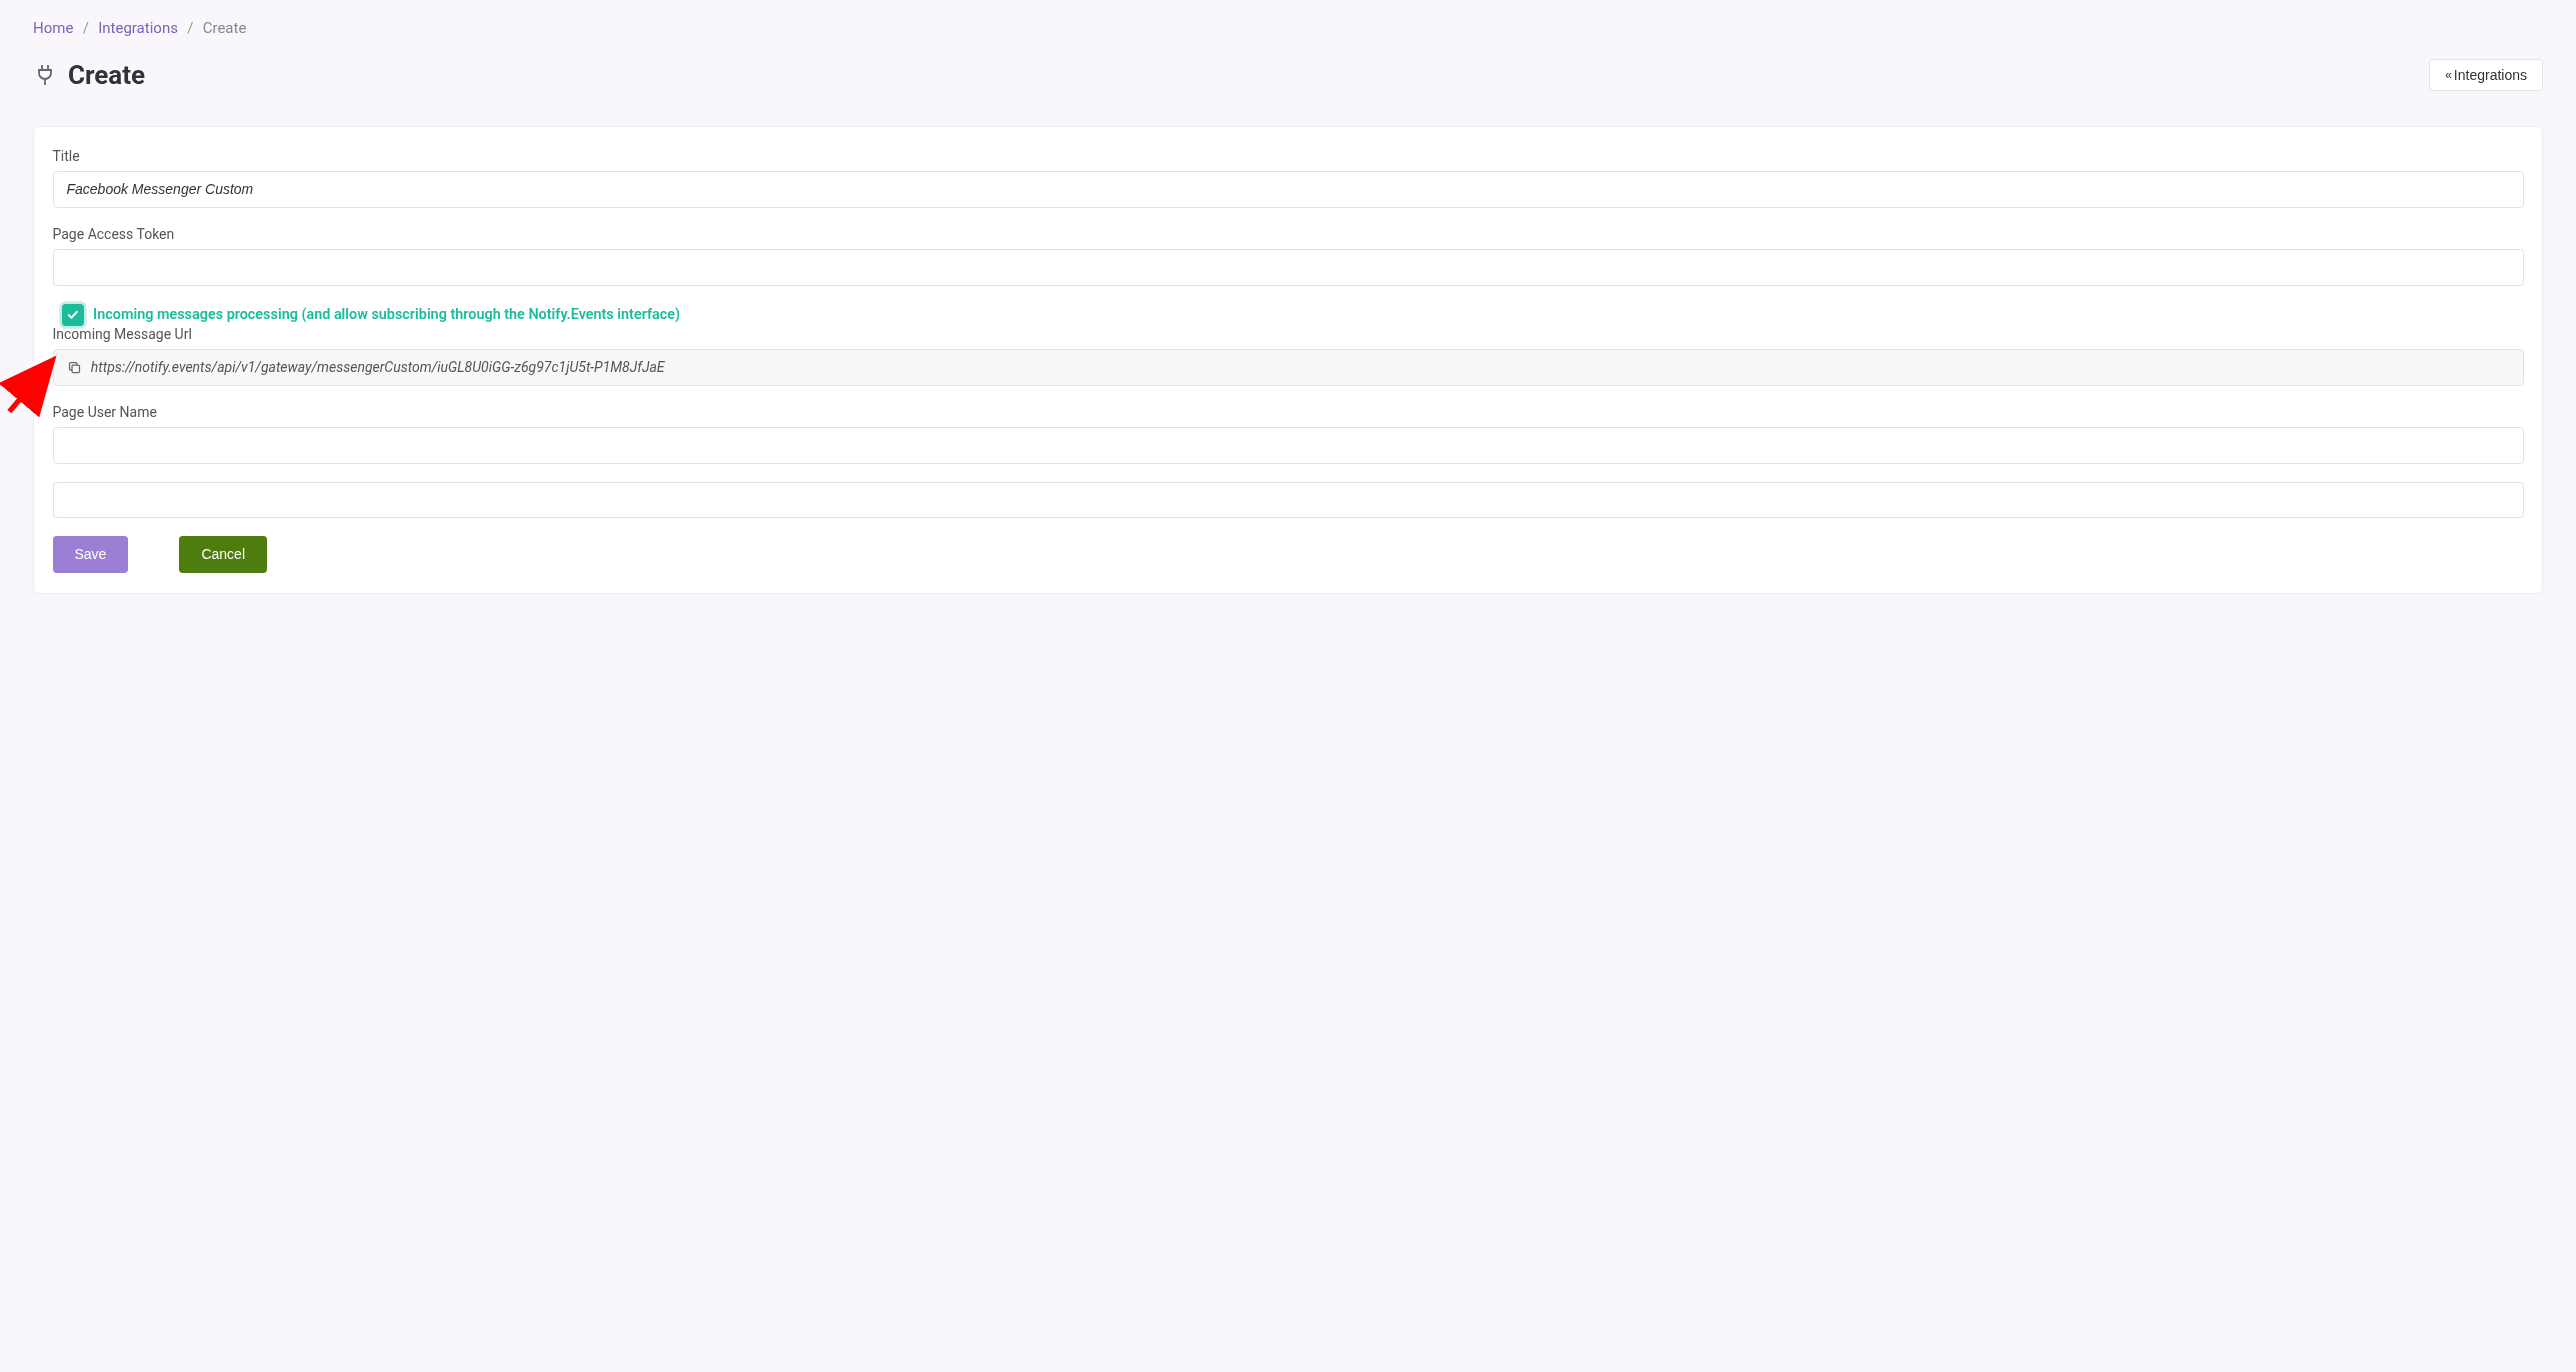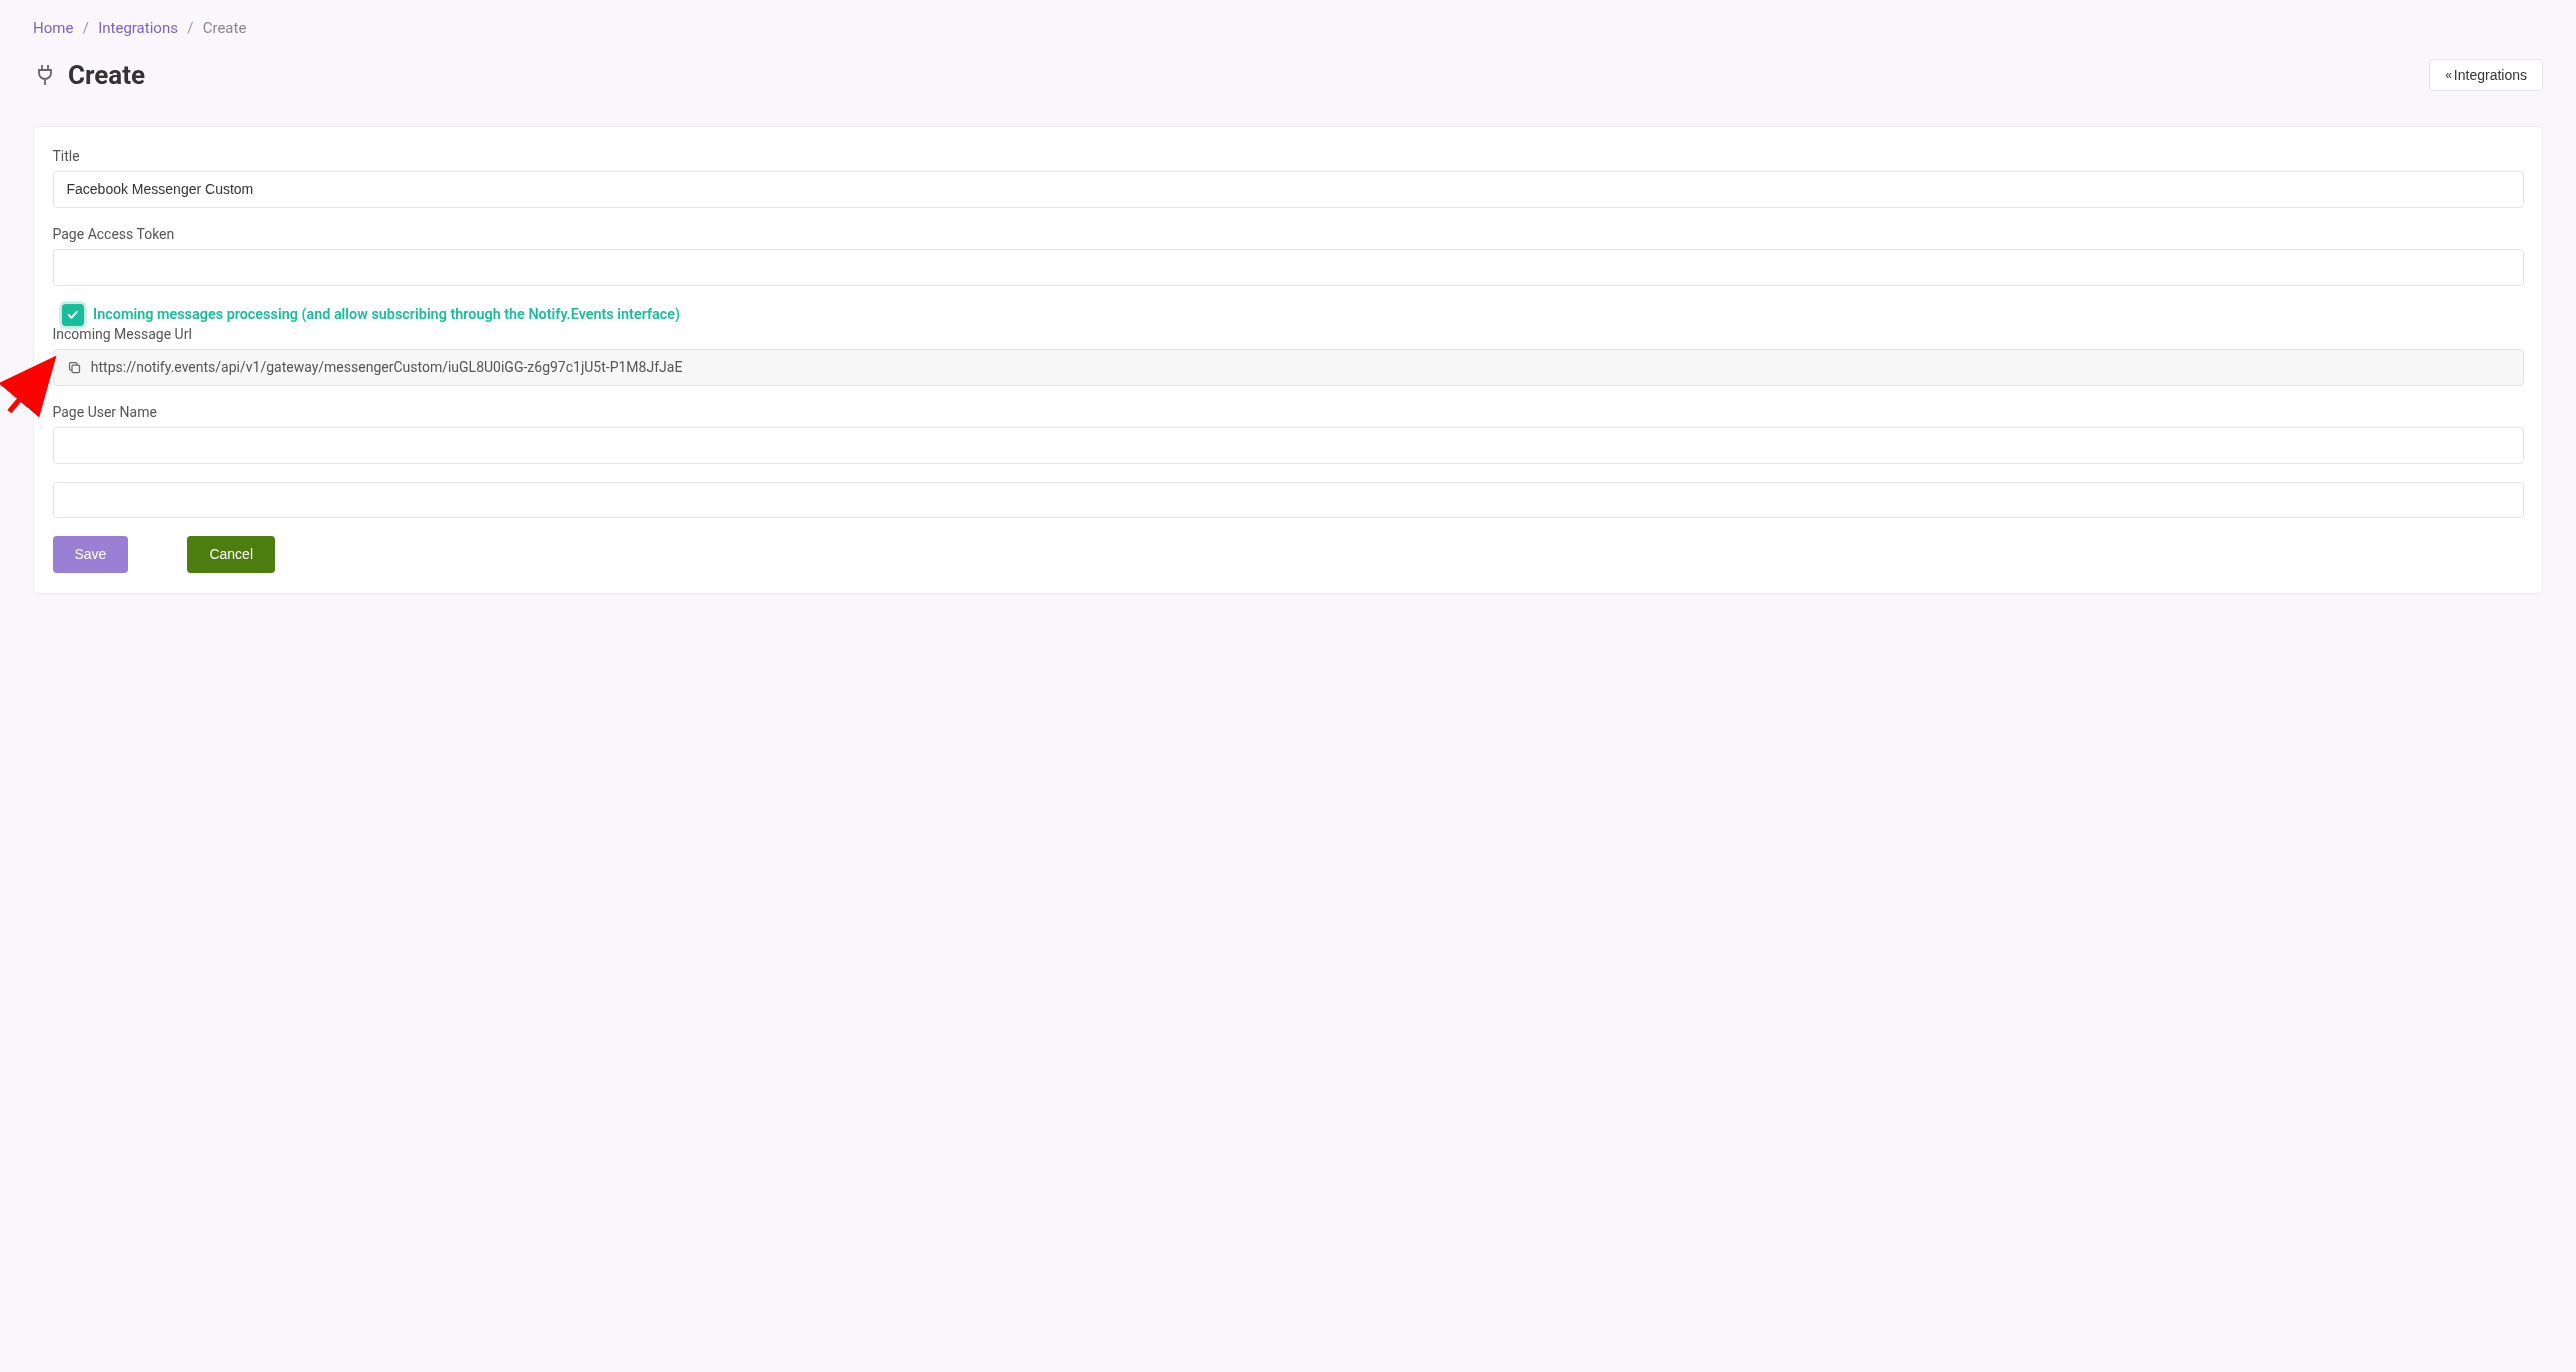--- a/index.html
+++ b/index.html
@@ -87,20 +87,21 @@
     }
     .form-input {
       width: 100%;
       border: 0.9px solid #e2e2e2;
       border-radius: 3.7px;
       padding: 9.3px 13px;
       font-size: 14px;
       color: #333;
       background: #fff;
       outline: none;
+      font-style: italic;
     }
     .form-input.readonly {
       background: #f7f7f7;
       color: #555;
       display: flex;
       align-items: center;
       gap: 9.3px;
       text-align: right;
     }
     .checkbox-row {
@@ -129,21 +130,21 @@
     }
     .copy-icon {
       width: 15px;
       height: 15px;
       flex-shrink: 0;
       color: #666;
       cursor: pointer;
     }
     .btn-row {
       display: flex;
-      gap: 21px;
+      gap: 13px;
       margin-top: 7.4px;
     }
     .btn {
       border: none;
       border-radius: 3.7px;
       padding: 10.2px 22px;
       font-size: 14px;
       font-weight: 500;
       cursor: pointer;
       color: #fff;

